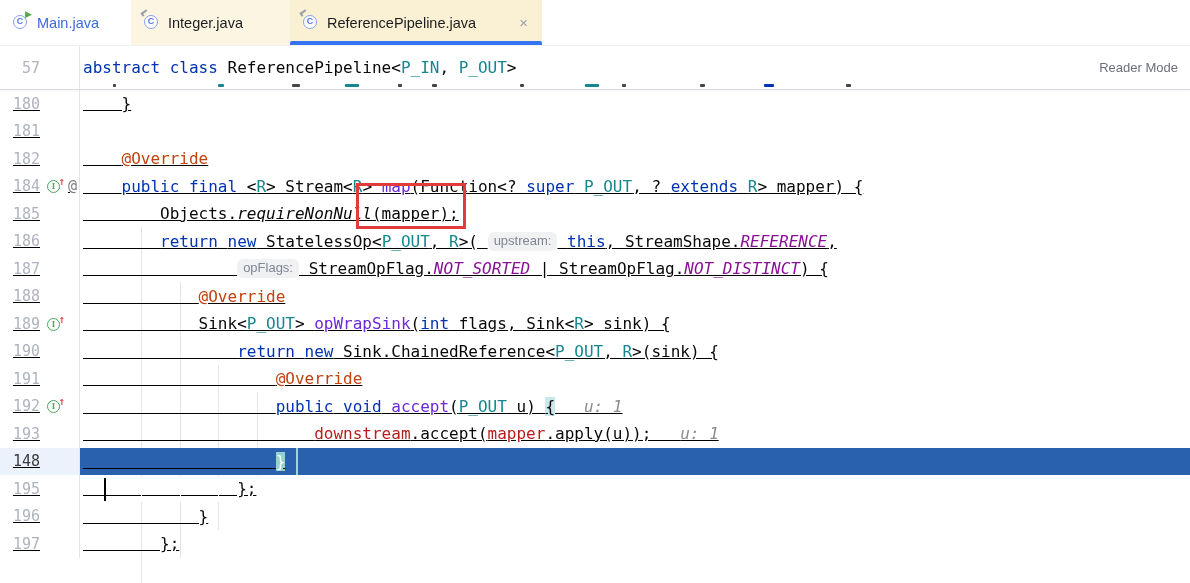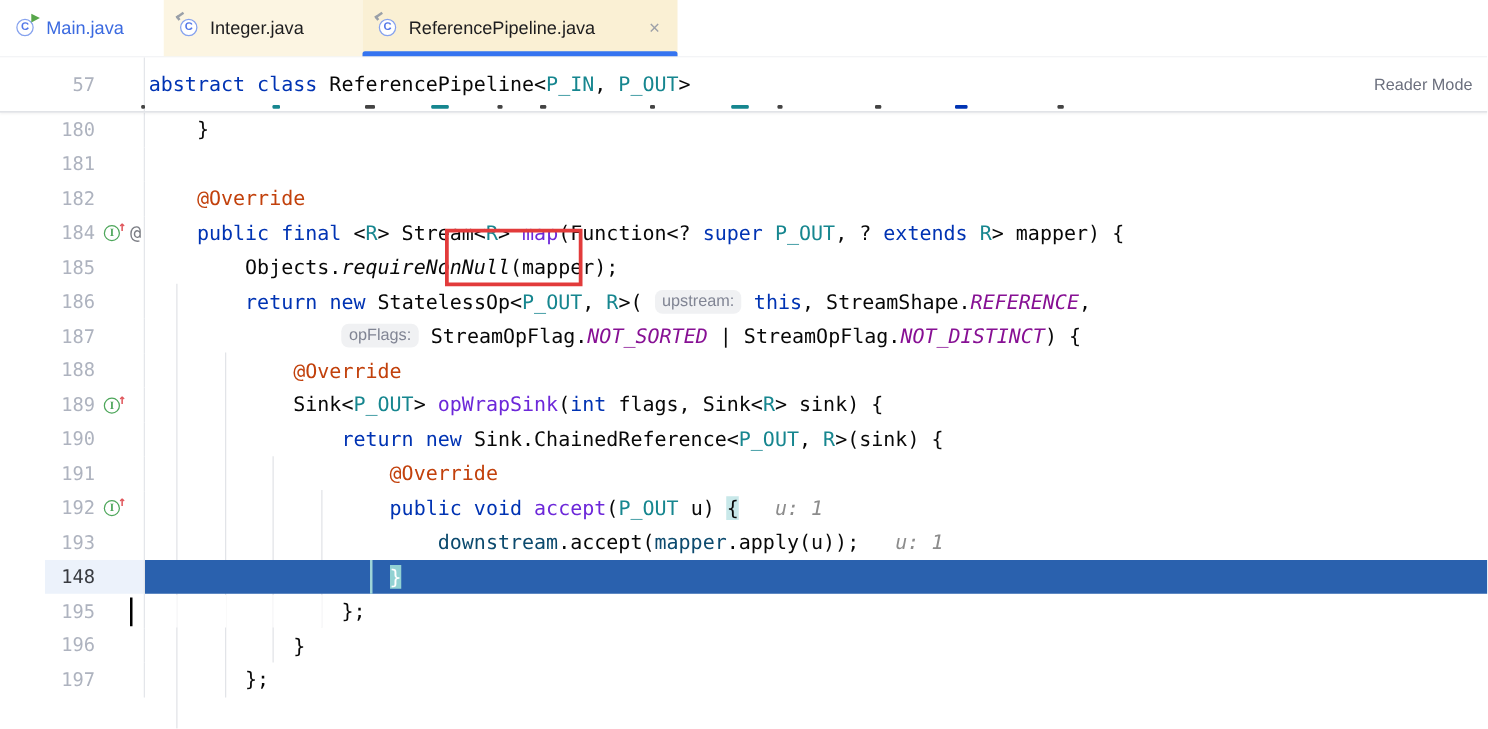--- a/index.html
+++ b/index.html
@@ -39,26 +39,25 @@
     position:absolute; top:46px; left:0; right:0; height:44px; background:#fff;
     border-bottom:1px solid #D7DADF; box-shadow:0 1px 2px rgba(0,0,0,.05);
     display:flex; align-items:center; z-index:6;
   }
   #sticky .gutter { height:100%; }
   #sticky-code { flex:1; }
   #reader-mode { margin-right:12px; color:#6C707E; font-size:13px; }
   .frag { position:absolute; height:3px; bottom:2px; border-radius:1px; }
   
   #editor { position:absolute; top:90px; left:0; right:0; bottom:0; z-index:2; }
-  .row { display:flex; height:27.5px; }
+  .row { display:flex; height:27.5px;text-decoration:underline; }
   .gutter {
     flex:none; width:80px; display:flex; align-items:center;
     border-right:1px solid #E4E6EA; background:transparent;
     font-family:"DejaVu Sans Mono", monospace;
-    margin-left:36px;
   }
   .lnum { display:inline-block; width:40px; text-align:right; color:#AEB3BF;
           font-size:15px; }
   .gicons { display:flex; align-items:center; gap:4px; margin-left:7px; }
   .ovr-icon { position:relative; width:17px; height:16px; display:inline-block; }
   .ovr-ring { position:absolute; left:0; top:2px; width:13px; height:13px;
               border:1.4px solid #4DA65A; border-radius:50%; color:#4DA65A;
               font-size:9px; font-weight:bold; line-height:10px; text-align:center;
               font-family:"Liberation Serif", serif; }
   .ovr-arrow { position:absolute; right:-1px; top:-3px; color:#E0565B;
@@ -67,21 +66,21 @@
   .code { flex:1; white-space:pre; font-family:"DejaVu Sans Mono", monospace;
           font-size:16px; line-height:27.5px; padding-left:3px; color:#080808; }
   .row.sel .code { background:#2A61AE; }
   .row.sel .gutter { background:#ECF2FB; }
   .row.sel .lnum { color:#383B40; }
   
   .tok-kw { color:#0033B3; }
   .tok-pl { color:#080808; }
   .tok-tp { color:#16868F; }
   .tok-md { color:#6d28d9; }
-  .tok-fi { color:#0c4a6e; }
+  .tok-fi { color:#b91c1c; }
   .tok-sf { color:#871094; font-style:italic; }
   .tok-an { color:#c2410c; }
   .tok-sm { color:#080808; font-style:italic; }
   .tok-un { background:#E8F1E3; color:#1A1A1A; }
   .tok-ih { color:#8C8C8C; font-style:italic; }
   .tok-bo { background:#C8E8E9; }
   .tok-bc { background:#92D2D3; color:#FFFFFF; }
   .tok-pill { display:inline-block; font-family:"Liberation Sans", sans-serif;
               font-size:13px; font-style:normal; color:#818594; background:#F0F1F3;
               border-radius:6px; padding:1px 6px 2px; line-height:16px;

